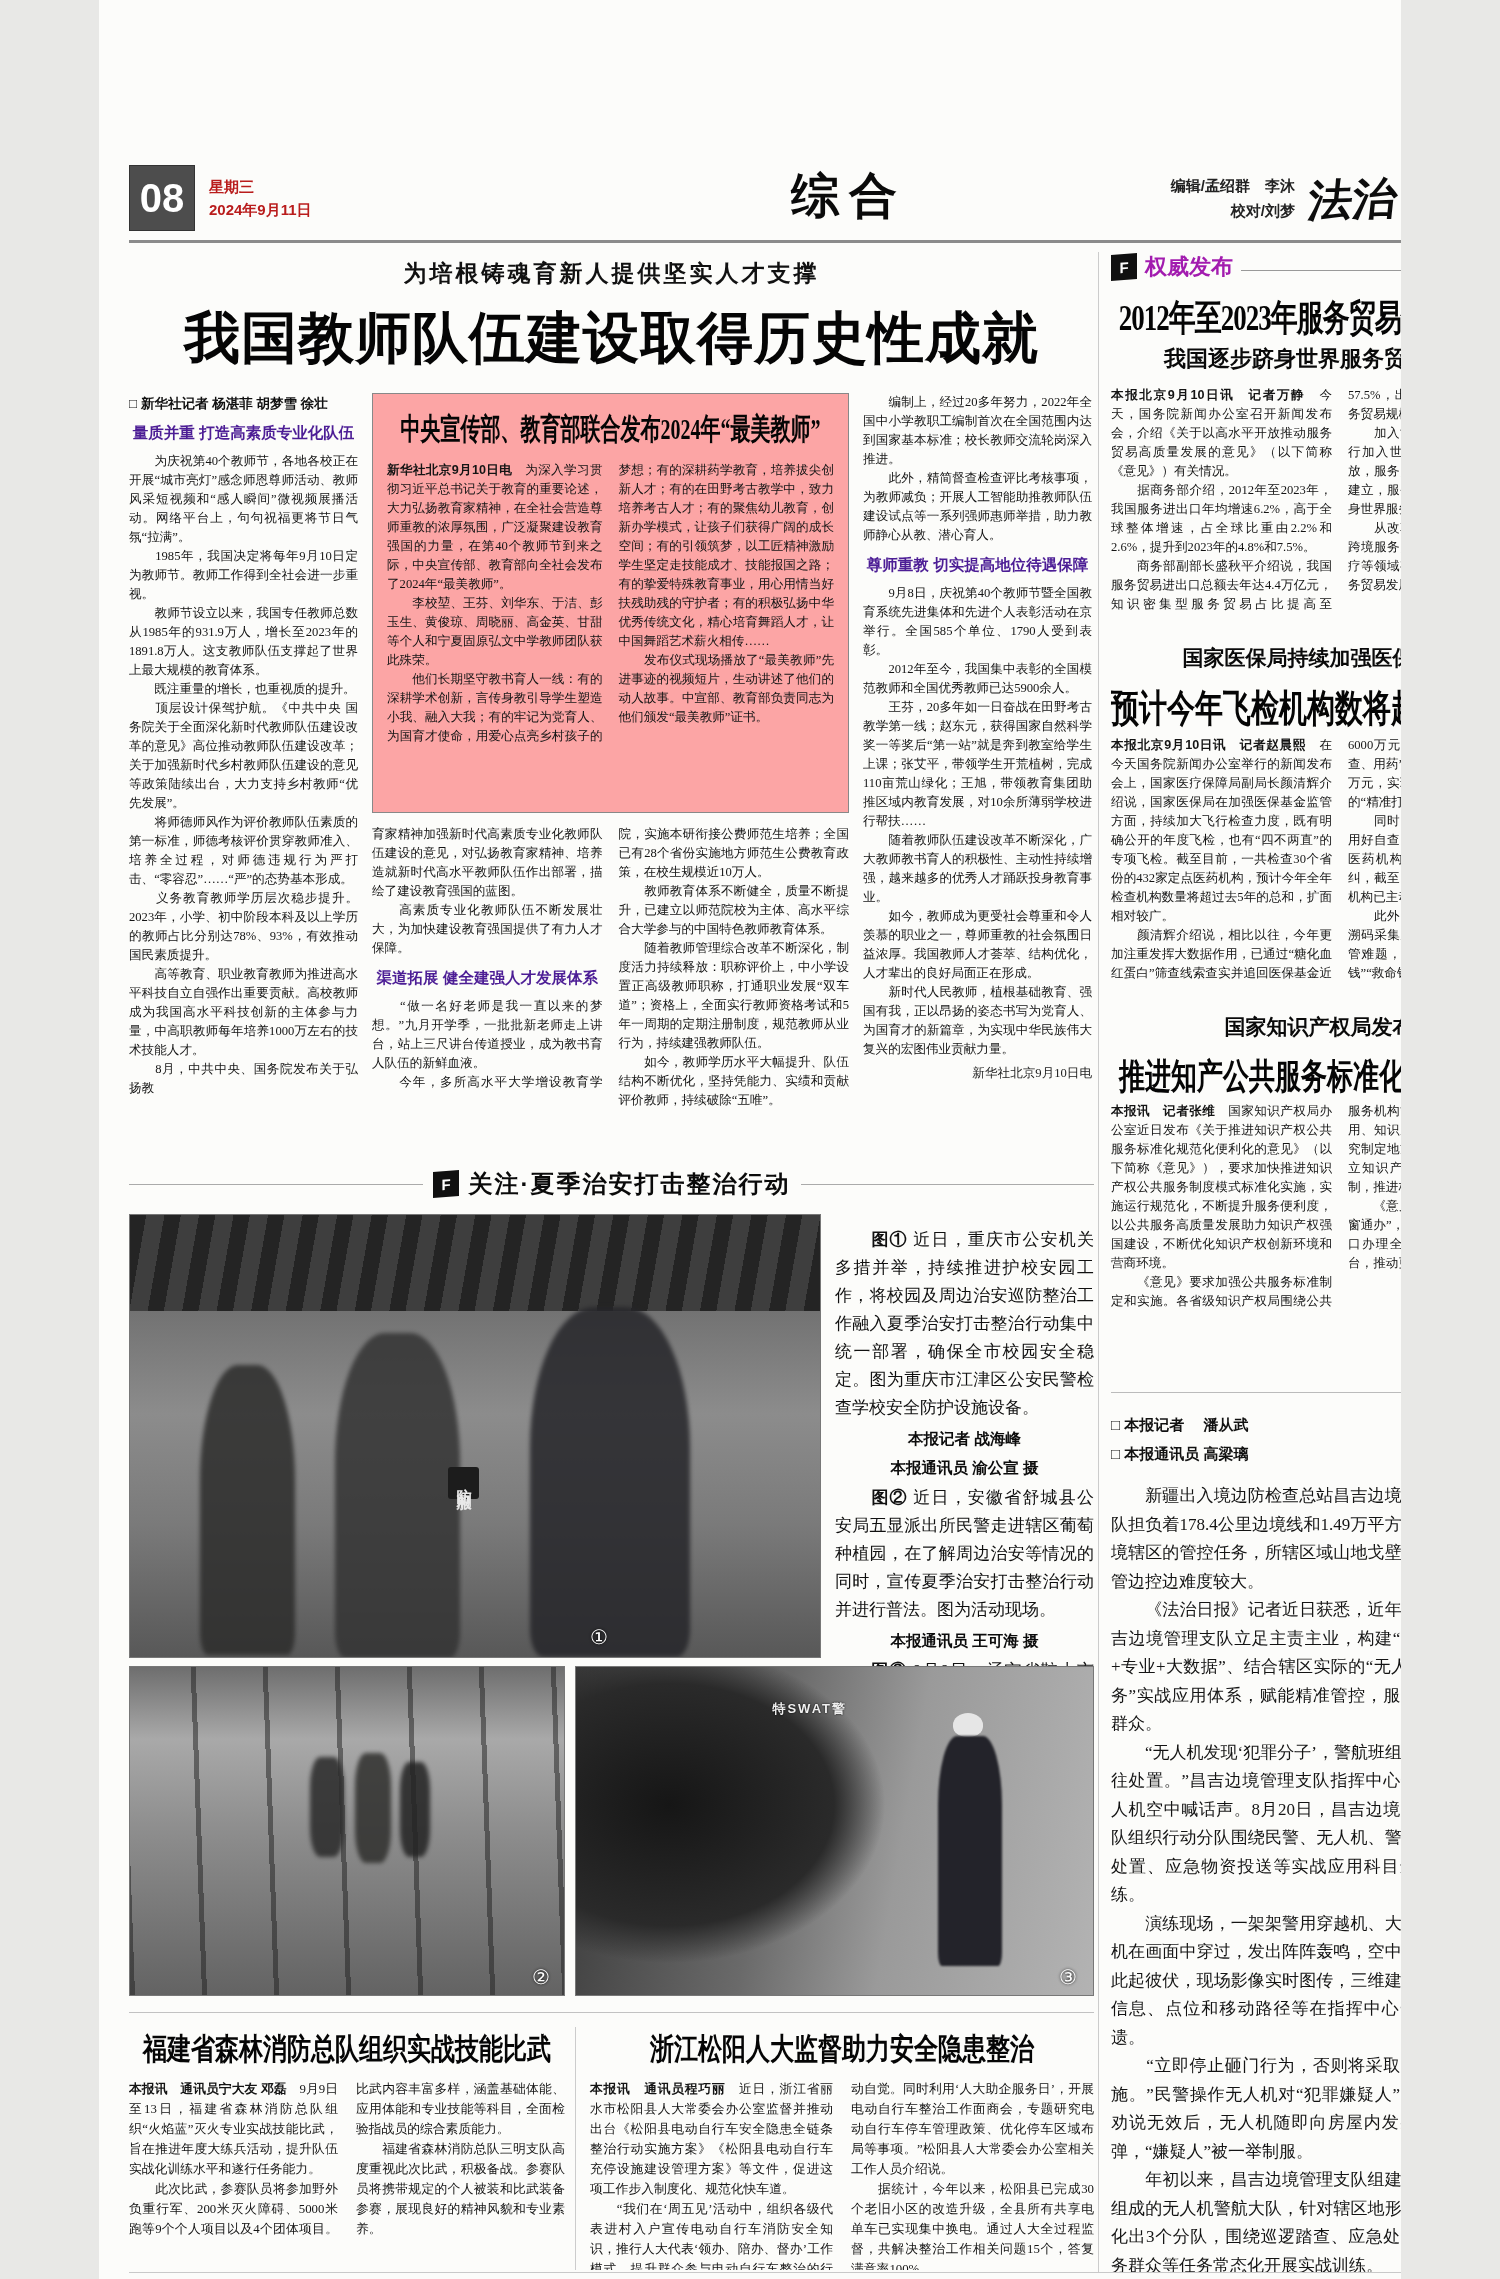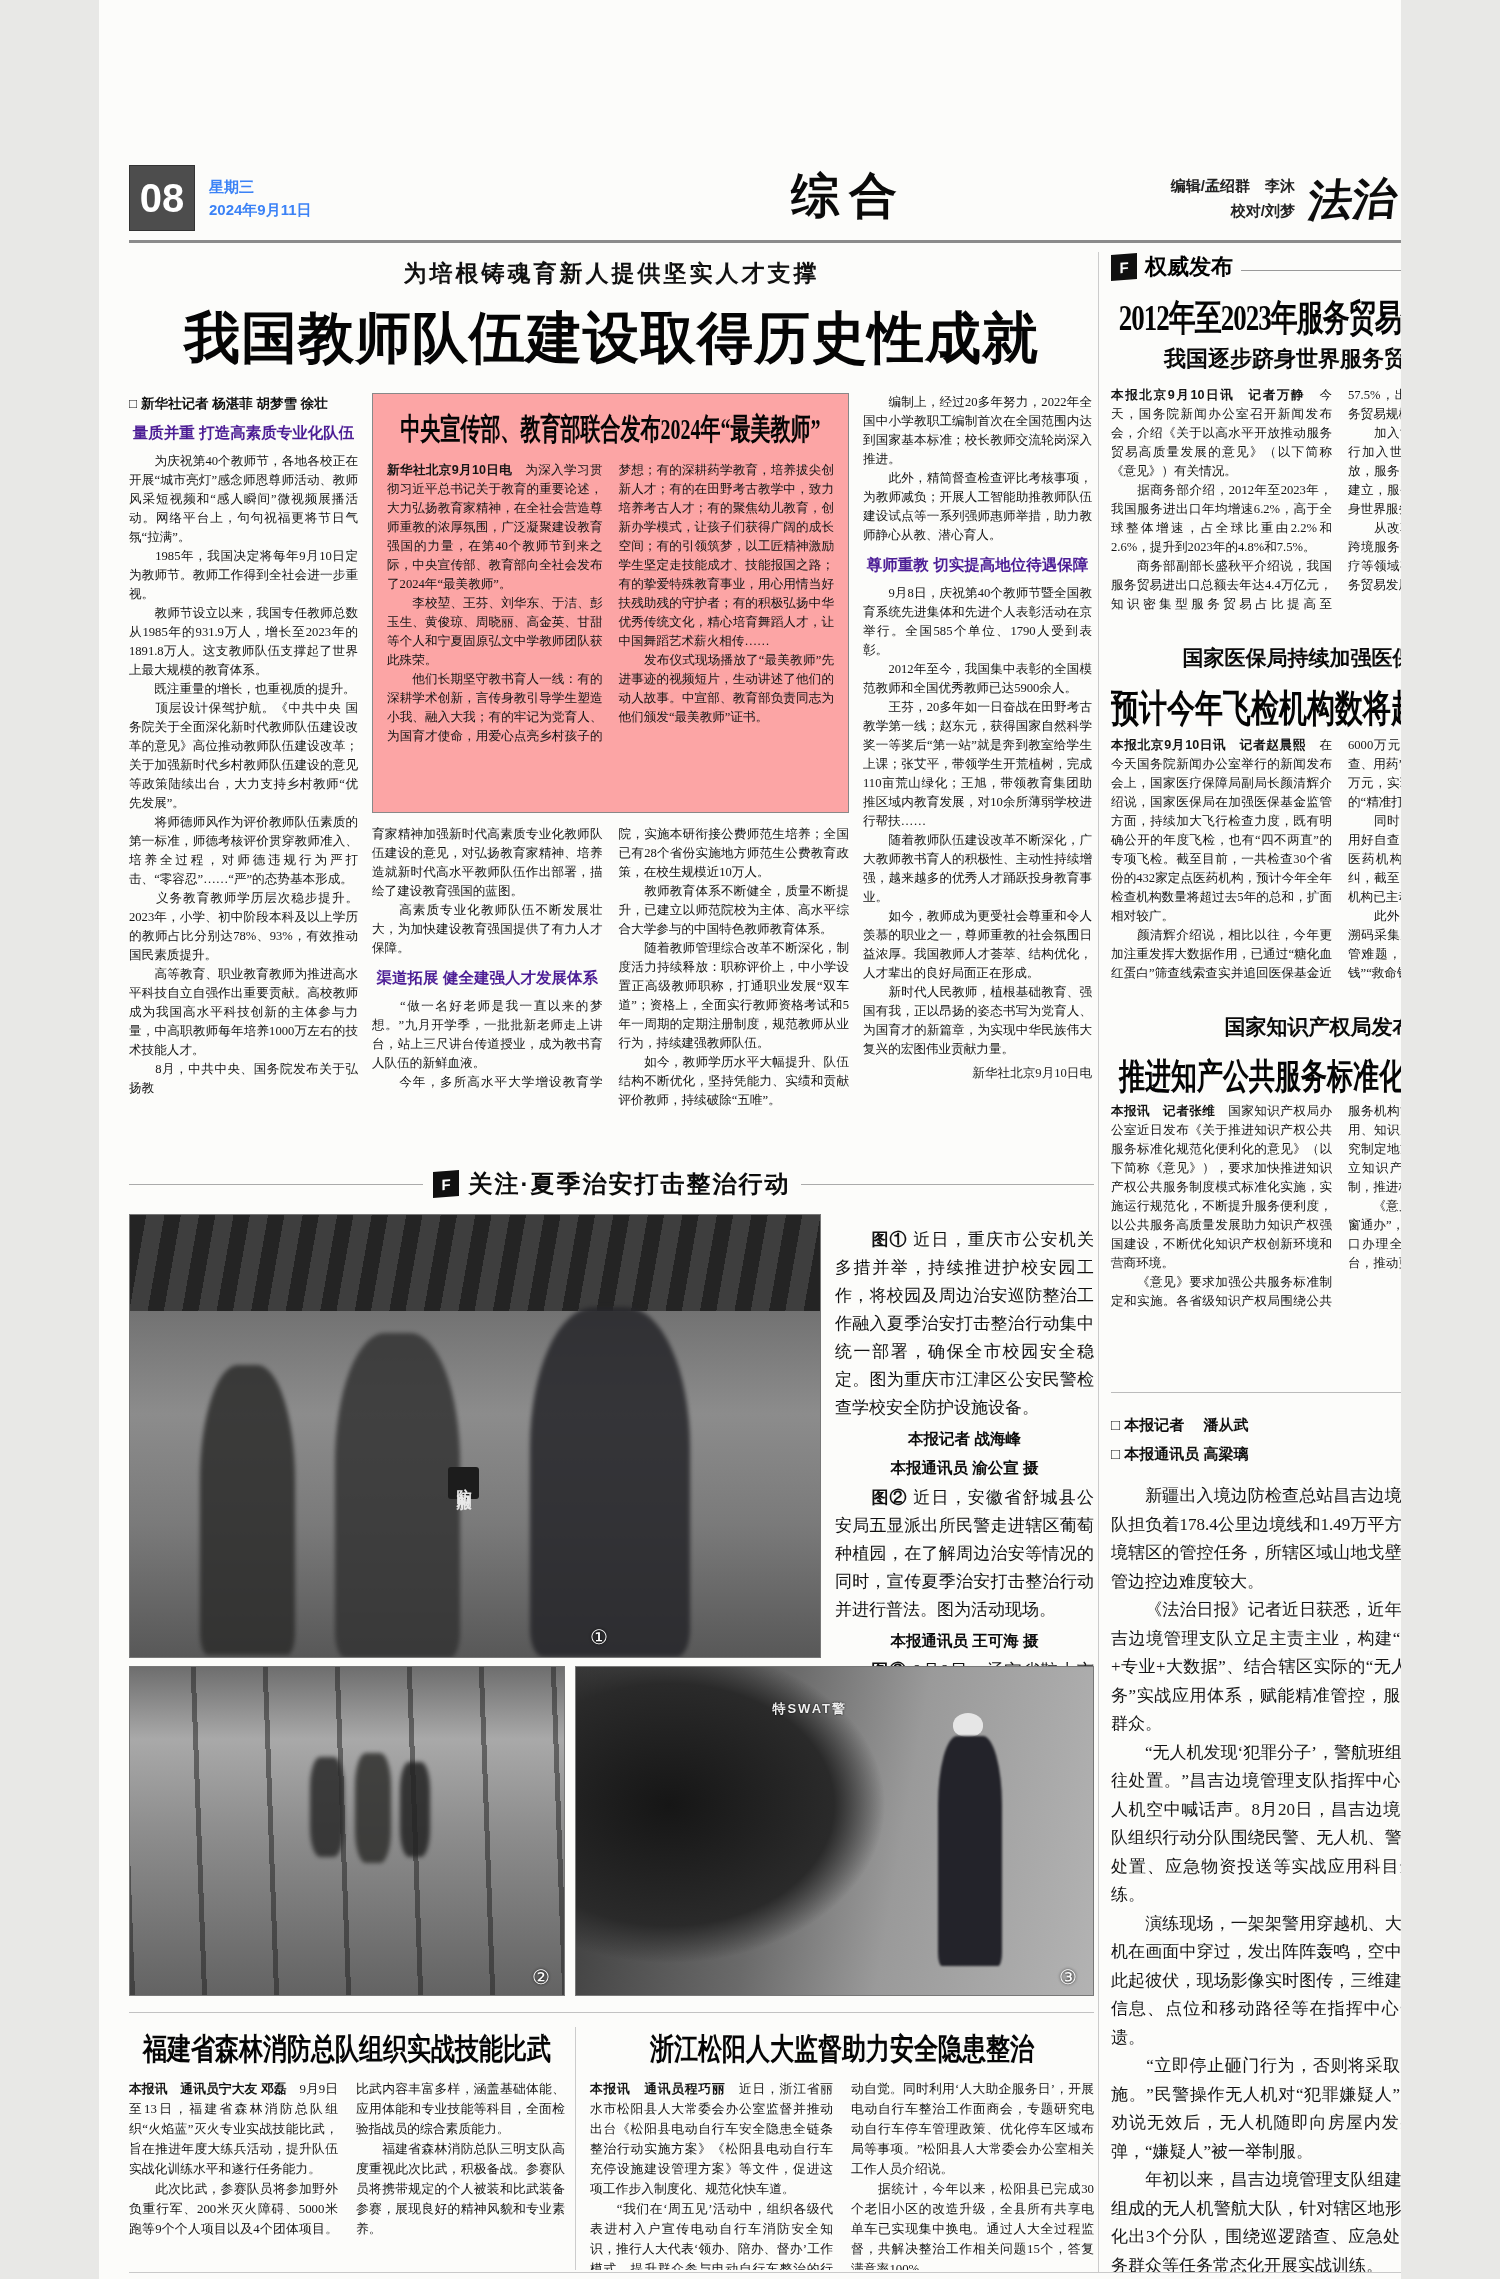--- a/index.html
+++ b/index.html
@@ -3,21 +3,21 @@
 <meta charset="utf-8">
 <style>
   html,body{margin:0;padding:0;background:#e8e8e6;}
   #page{position:relative;width:1302px;height:2279px;margin:0 auto;background:#fcfcfa;
         font-family:"Liberation Serif","DejaVu Serif",serif;color:#1b1b1b;overflow:hidden;}
 
   
   .header{position:absolute;left:30px;top:160px;width:1440px;height:76px;display:flex;align-items:center;}
   .pnum{width:64px;height:64px;background:#4d4d4d;border:1px solid #333;display:flex;align-items:center;justify-content:center;
         color:#fff;font:900 40px "Liberation Sans",sans-serif;}
-  .dateblock{margin-left:14px;font:700 15px "Liberation Sans",sans-serif;line-height:1.55;color:#3b82f6;}
+  .dateblock{margin-left:14px;font:700 15px "Liberation Sans",sans-serif;line-height:1.55;color:#b91c1c;}
   .section-title{position:absolute;left:50%;top:4px;transform:translateX(-50%);
         font:900 48px "Liberation Sans",sans-serif;letter-spacing:10px;color:#0a0a0a;}
   .editors{margin-left:auto;text-align:right;font:700 15px "Liberation Sans",sans-serif;line-height:1.7;color:#222;margin-right:14px;}
   .masthead{font:900 44px "Liberation Serif",serif;transform:skewX(-8deg) rotate(-2deg);margin-right:14px;color:#0d0d0d;white-space:nowrap;}
   .qr{position:relative;width:70px;height:70px;background:
       repeating-linear-gradient(0deg,#111 0 3px,transparent 3px 6px),
       repeating-linear-gradient(90deg,#111 0 3px,#f2f2f2 3px 7px);outline:2px solid #111;}
   .qr i{position:absolute;width:16px;height:16px;background:#fff;border:3px solid #000;box-sizing:border-box;}
   .qr i.c1{left:2px;top:2px;} .qr i.c2{right:2px;top:2px;} .qr i.c3{left:2px;bottom:2px;}
   .header-rule{position:absolute;left:30px;top:240px;width:1440px;height:3px;background:#8b8b8b;}
@@ -42,21 +42,21 @@
         text-align:center;margin:10px 0 18px;white-space:nowrap;color:#050505;}
   .belowbox{margin-top:12px;overflow:hidden;}
   .dateline-end{text-align:right;font-size:12.6px;margin-top:6px;}
 
   
   .rail{position:absolute;left:1012px;top:252px;width:458px;}
   .rail article{margin-bottom:20px;overflow:hidden;}
   .badge-row{display:flex;align-items:center;gap:8px;margin-bottom:8px;}
   .cube{width:26px;height:26px;background:#101010;color:#fff;display:inline-flex;align-items:center;justify-content:center;
         font:900 15px "Liberation Sans",sans-serif;transform:skewY(-4deg);}
-  .badge-label{font:800 22px "Liberation Sans",sans-serif;color:#000000;}
+  .badge-label{font:800 22px "Liberation Sans",sans-serif;color:#a21caf;}
   .badge-line{flex:1;height:1px;background:#999;margin-top:6px;}
   .rail-headline{font:900 27px "Liberation Serif",serif;letter-spacing:-1px;transform:scaleY(1.35);transform-origin:center;
         text-align:center;margin:18px 0 8px;white-space:nowrap;color:#050505;}
   .rail-subhead{font:800 22px "Liberation Sans",sans-serif;text-align:center;margin:8px 0 12px;color:#0a0a0a;}
   .rail-kicker{font:800 21px "Liberation Sans",sans-serif;text-align:center;margin:10px 0 2px;color:#0a0a0a;}
   .hl2{font-size:28px;letter-spacing:0;}
   .hl3{font-size:26px;letter-spacing:0;}
 
   
   .focus{position:absolute;left:30px;top:1168px;width:965px;height:846px;}

